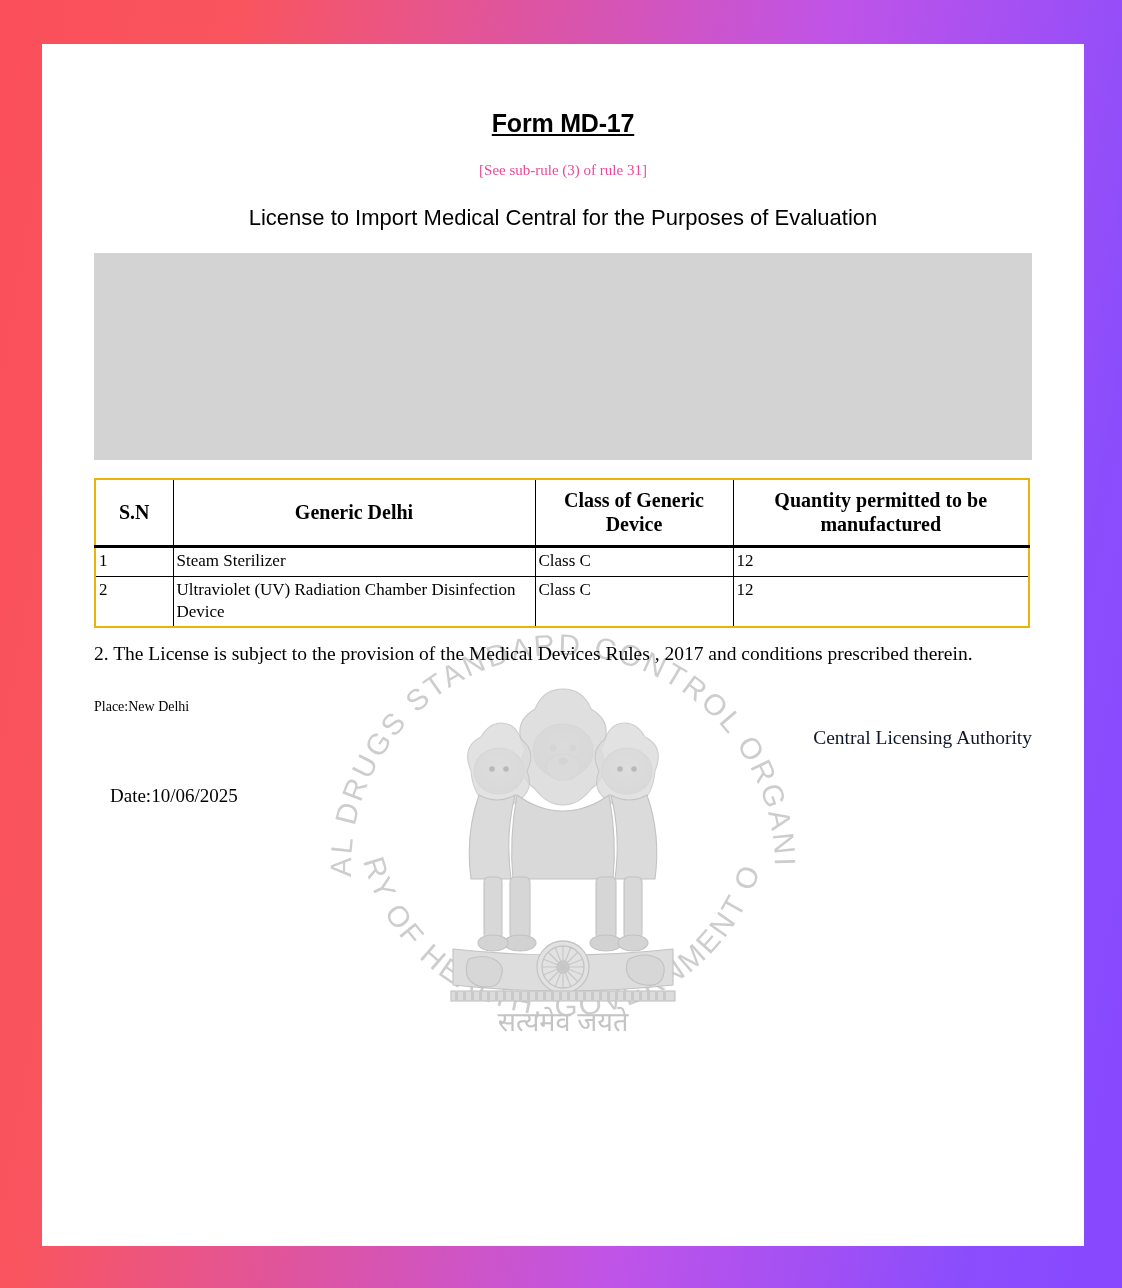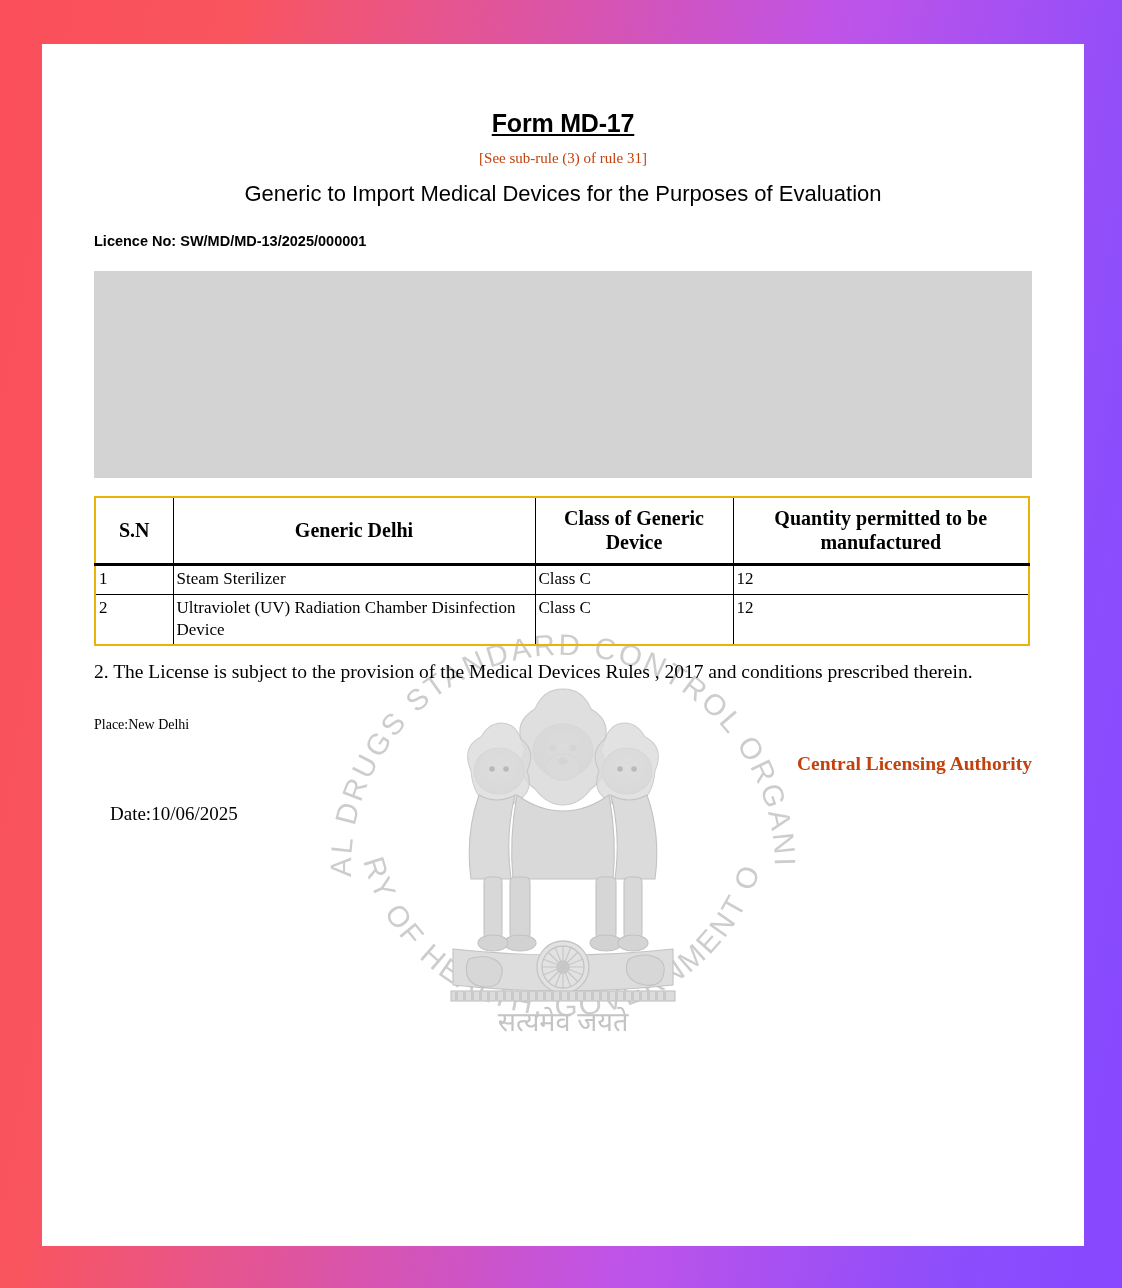--- a/index.html
+++ b/index.html
@@ -49,26 +49,26 @@
     padding-top: 65px;
     text-align: center;
     font-family: "Liberation Sans", sans-serif;
     font-weight: bold;
     font-size: 25px;
     letter-spacing: -0.2px;
     color: #000;
     text-decoration: underline;
   }
   .sub-rule {
-    margin: 0;
+    margin: 12px;
     padding-top: 12px;
     text-align: center;
     font-family: "Liberation Serif", serif;
     font-size: 15px;
-    color: #c2410c;
+    color: #ec4899;
   }
   .doc-subtitle {
     margin: 0;
     padding-top: 14px;
     text-align: center;
     font-family: "Liberation Sans", sans-serif;
     font-size: 22px;
     font-weight: normal;
     color: #000;
   }
@@ -147,25 +147,25 @@
     color: #000;
   }
   .authority-row {
     position: relative;
     height: 36px;
     margin-top: 12px;
   }
   .authority-label {
     position: absolute;
     right: 0;
-    top: 8px;
-    font-family: "Liberation Serif", serif;
-    font-weight: bold;
+    top: 0;
+    font-family: "Liberation Serif", serif;
+    font-weight: normal;
     font-size: 19.5px;
-    color: #c2410c;
+    color: #0f172a;
     white-space: nowrap;
   }
   .date-line {
     margin: 16px;
     padding-top: 6px;
     font-family: "Liberation Serif", serif;
     font-size: 19px;
     color: #000;
   }
 
@@ -313,22 +313,21 @@
 
         <text x="260" y="432" text-anchor="middle" font-family="Liberation Serif, serif" font-size="27" fill="#c4c4c4">सत्यमेव जयते</text>
       </svg>
     </div>
 
 
     <div class="doc-body">
 
       <h1 class="form-title">Form MD-17</h1>
       <p class="sub-rule">[See sub-rule (3) of rule 31]</p>
-      <h2 class="doc-subtitle">Generic to Import Medical Devices for the Purposes of Evaluation</h2>
-      <p class="licence-no">Licence No: SW/MD/MD-13/2025/000001</p>
+      <h2 class="doc-subtitle">License to Import Medical Central for the Purposes of Evaluation</h2>
 
       <div class="redacted-block"></div>
 
       <table class="device-table">
         <colgroup>
           <col class="col-sn">
             <col class="col-name">
             <col class="col-class">
             <col class="col-qty">
         </colgroup>

